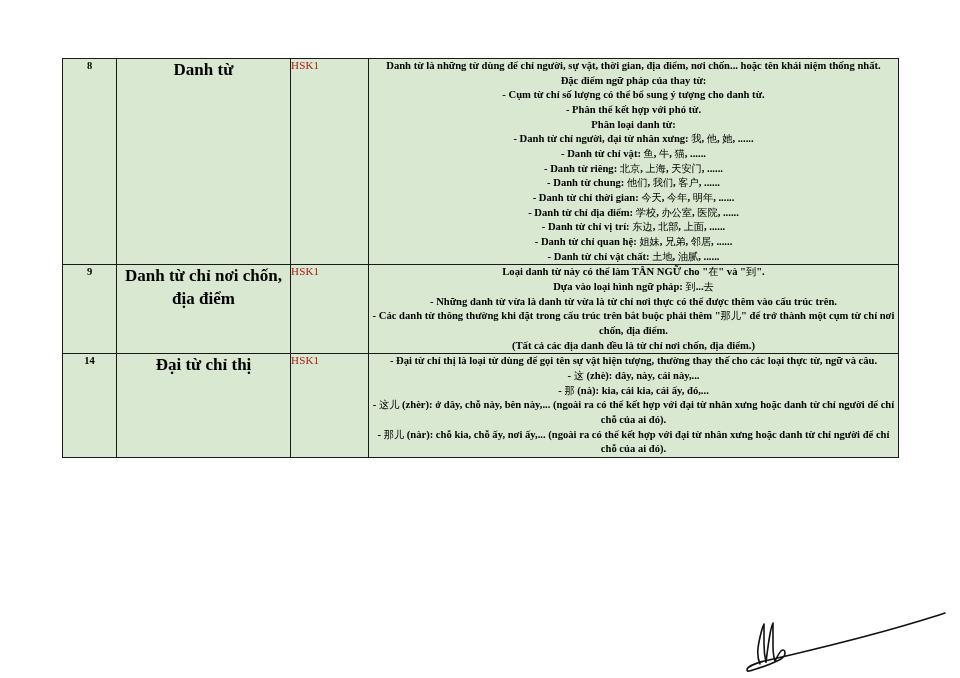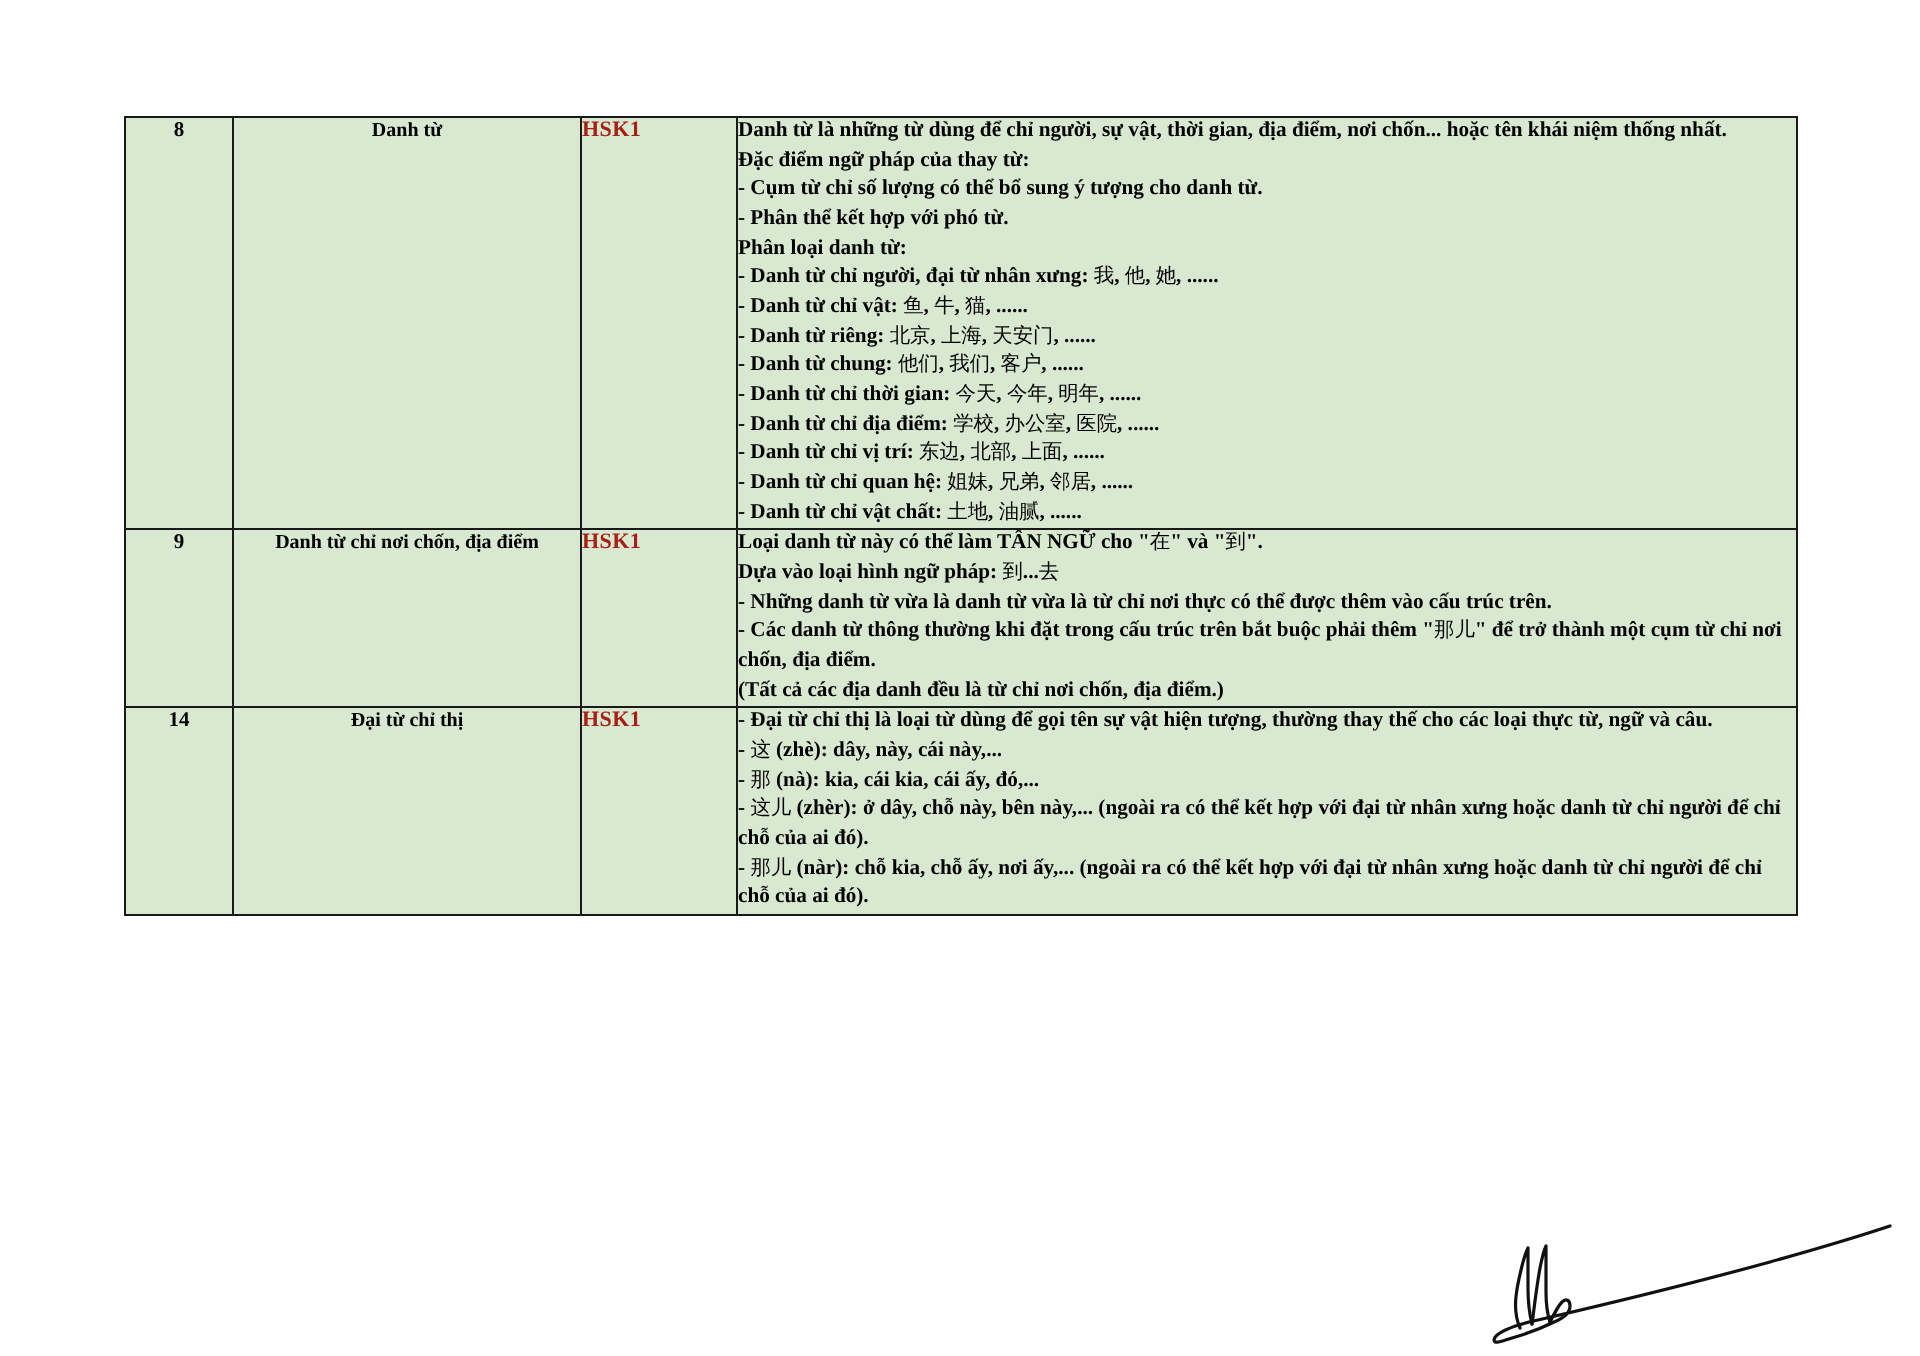--- a/index.html
+++ b/index.html
@@ -50,42 +50,43 @@
     font-size: 10.5px;
     font-weight: bold;
     color: #000000;
     padding: 7px 2px 4px 2px;
     line-height: 1.25;
   }
 
   .cell-topic {
     vertical-align: middle;
     text-align: center;
-    font-size: 10px;
+    font-size: 17px;
     font-weight: bold;
     color: #000000;
     padding: 6px 10px;
     line-height: 1.35;
   }
 
   .cell-level {
     font-size: 11px;
-    font-weight: bold;
+    font-weight: normal;
     color: #a82015;
     padding: 7px 4px 4px 6px;
     line-height: 1.25;
     letter-spacing: 0.2px;
   }
 
   .cell-desc {
     font-size: 10.6px;
     font-weight: bold;
     color: #000000;
     padding: 6px 6px 5px 6px;
     line-height: 1.385;
+    text-align: center;
   }
 
   .cell-desc p {
     margin: 0;
     padding: 0;
   }
 
   .cn {
     font-family: "DejaVu Sans", "Liberation Sans", sans-serif;
     font-weight: normal;

